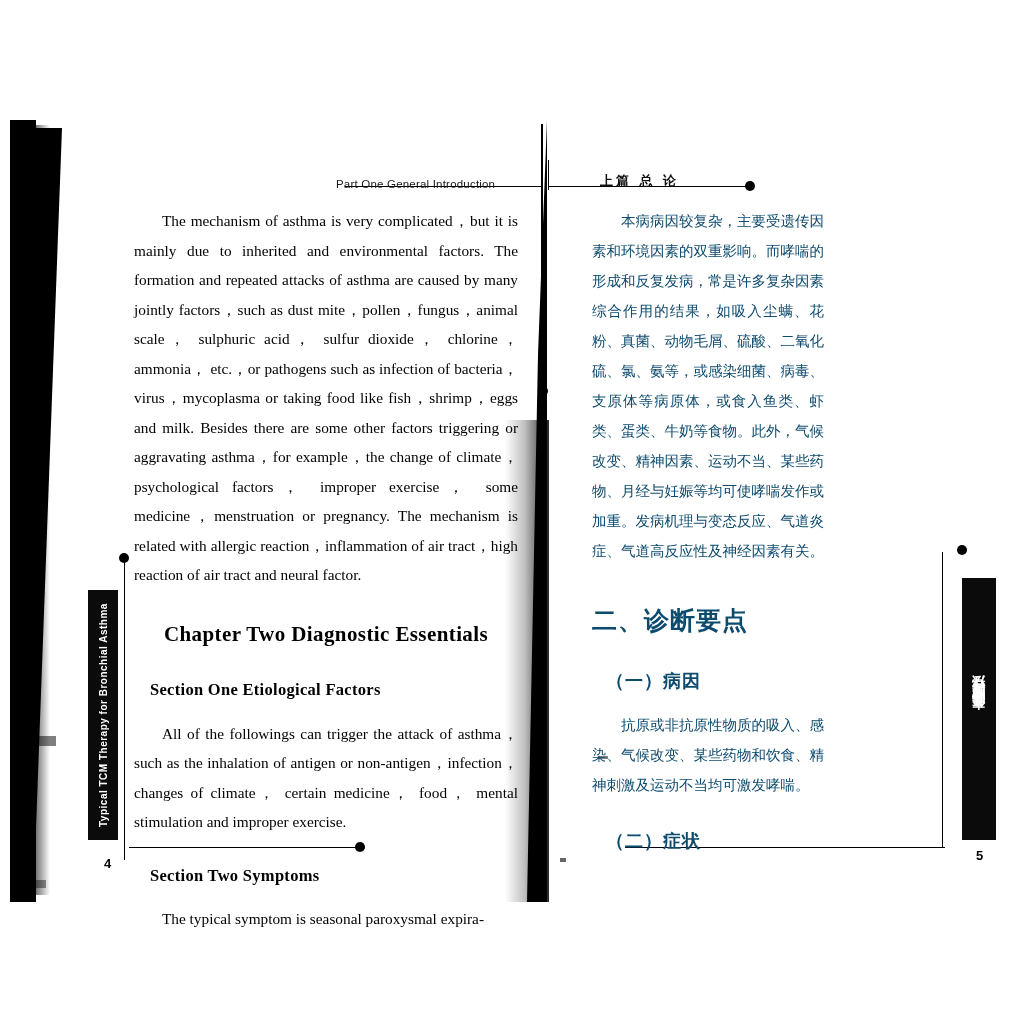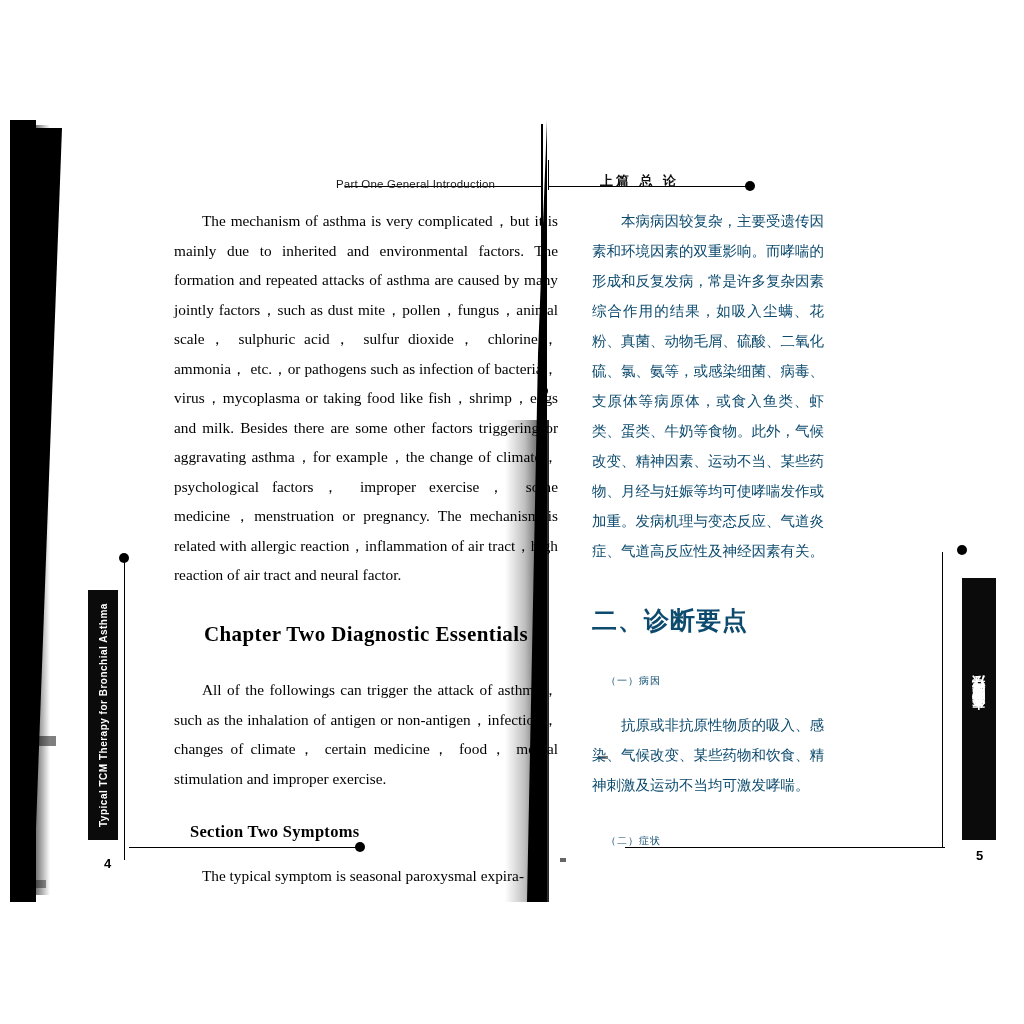--- a/index.html
+++ b/index.html
@@ -161,21 +161,20 @@
     position: absolute;
     left: 134px;
     top: 206px;
     width: 384px;
     font-family: "Liberation Serif", serif;
     font-size: 15.3px;
     line-height: 29.5px;
     text-align: justify;
     text-justify: inter-word;
     color: #000;
-    margin-left: 40px;
   }
   .col-en p {
     margin: 0 0 0 0;
   }
   .col-en p.indent {
     text-indent: 28px;
   }
   .h-chapter {
     font-family: "Liberation Serif", serif;
     font-weight: bold;
@@ -208,22 +207,22 @@
   .col-cn p.indent { text-indent: 2em; }
   .cn-h1 {
     font-family: "DejaVu Sans", sans-serif;
     font-weight: bold;
     font-size: 25px;
     letter-spacing: 1px;
     margin: 40px 0 30px 0;
   }
   .cn-h2 {
     font-family: "DejaVu Sans", sans-serif;
-    font-weight: normal;
-    font-size: 10px;
+    font-weight: bold;
+    font-size: 18px;
     letter-spacing: 1px;
     margin: 26px 0 14px 14px;
   }
 
   
   .folio {
     position: absolute;
     font-family: "Liberation Sans", sans-serif;
     font-size: 13px;
     font-weight: bold;
@@ -273,20 +272,21 @@
   <div class="spine-tab spine-right">
     <span>支气管哮喘的中医特色疗法</span>
   </div>
 
   <div class="runhead-en">Part One   General Introduction</div>
   <div class="runhead-cn">上篇  总   论</div>
 
   <div class="col-en">
     <p class="indent">The mechanism of asthma is very complicated，but it is mainly due to inherited and environmental factors. The formation and repeated attacks of asthma are caused by many jointly factors，such as dust mite，pollen，fungus，animal scale， sulphuric acid， sulfur dioxide， chlorine， ammonia， etc.，or pathogens such as infection of bacteria，virus，mycoplasma or taking food like fish，shrimp，eggs and milk. Besides there are some other factors triggering or aggravating asthma，for example，the change of climate， psychological factors， improper exercise， some medicine，menstruation or pregnancy. The mechanism is related with allergic reaction，inflammation of air tract，high reaction of air tract and neural factor.</p>
     <div class="h-chapter">Chapter Two   Diagnostic Essentials</div>
+    <div class="h-section">Section One   Etiological Factors</div>
     <p class="indent">All of the followings can trigger the attack of asthma，such as the inhalation of antigen or non-antigen，infection， changes of climate， certain medicine， food， mental stimulation and improper exercise.</p>
     <div class="h-section">Section Two   Symptoms</div>
     <p class="indent">The typical symptom is seasonal paroxysmal expira-</p>
   </div>
 
   <div class="col-cn">
     <p class="indent">本病病因较复杂，主要受遗传因素和环境因素的双重影响。而哮喘的形成和反复发病，常是许多复杂因素综合作用的结果，如吸入尘螨、花粉、真菌、动物毛屑、硫酸、二氧化硫、氯、氨等，或感染细菌、病毒、支原体等病原体，或食入鱼类、虾类、蛋类、牛奶等食物。此外，气候改变、精神因素、运动不当、某些药物、月经与妊娠等均可使哮喘发作或加重。发病机理与变态反应、气道炎症、气道高反应性及神经因素有关。</p>
     <div class="cn-h1">二、诊断要点</div>
     <div class="cn-h2">（一）病因</div>
     <p class="indent">抗原或非抗原性物质的吸入、感染、气候改变、某些药物和饮食、精神刺激及运动不当均可激发哮喘。</p>

